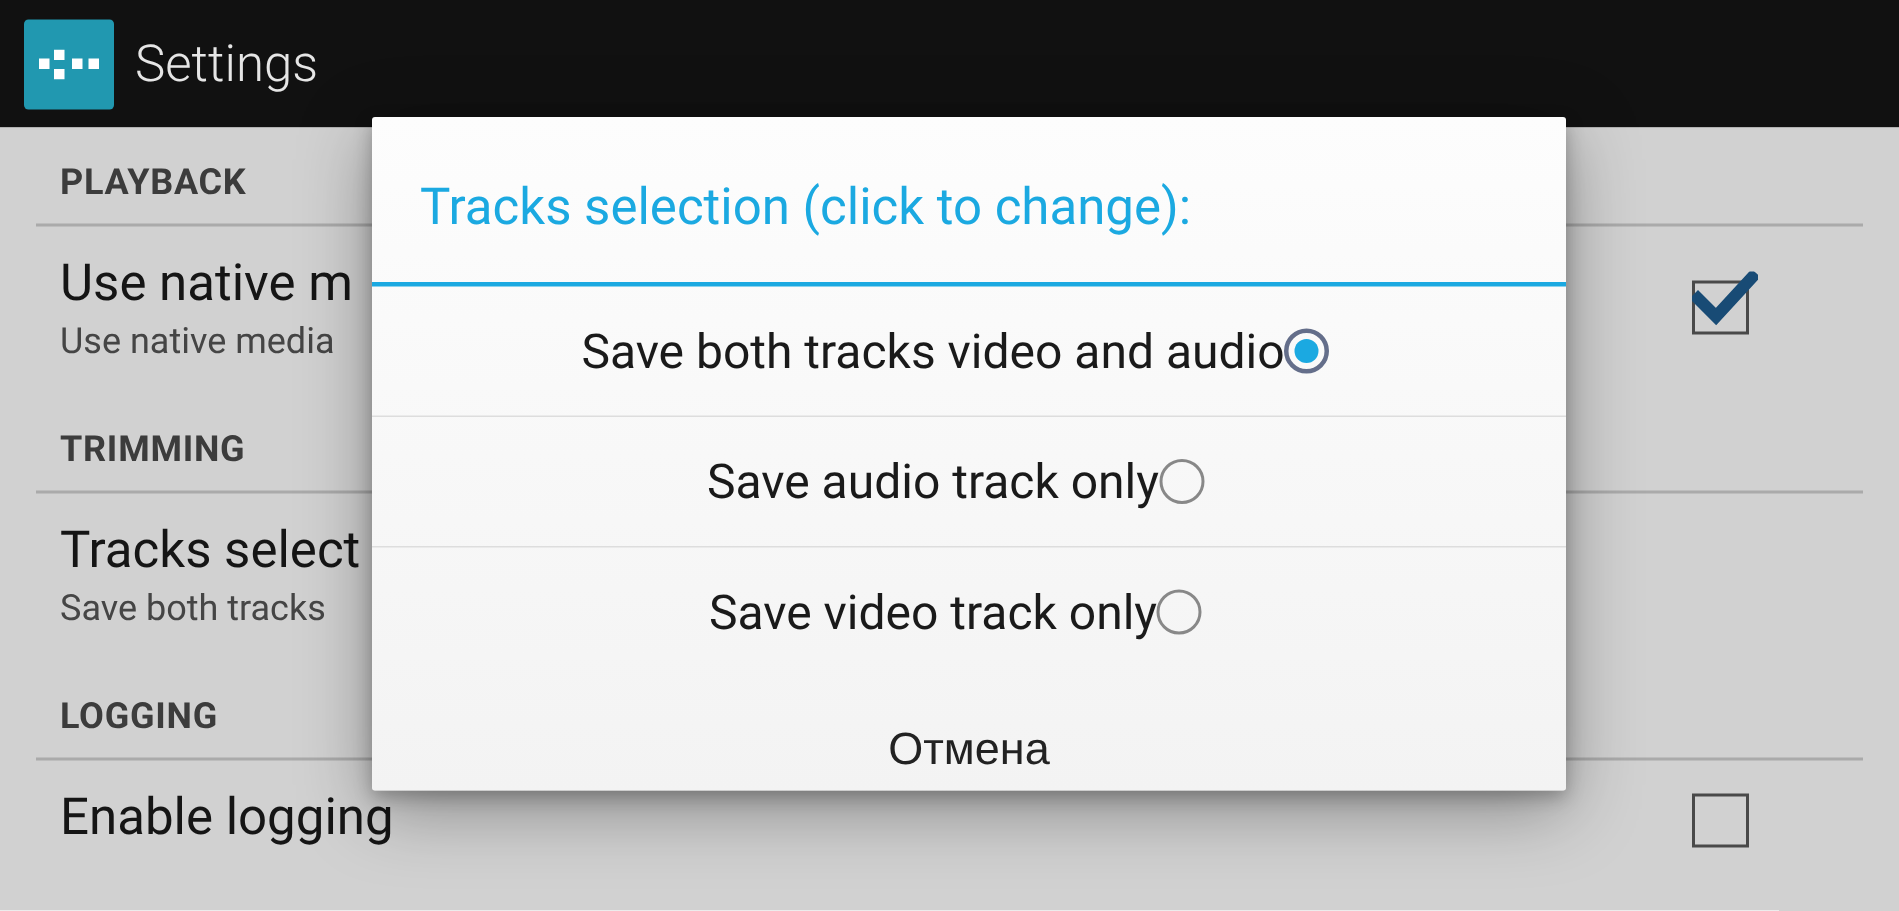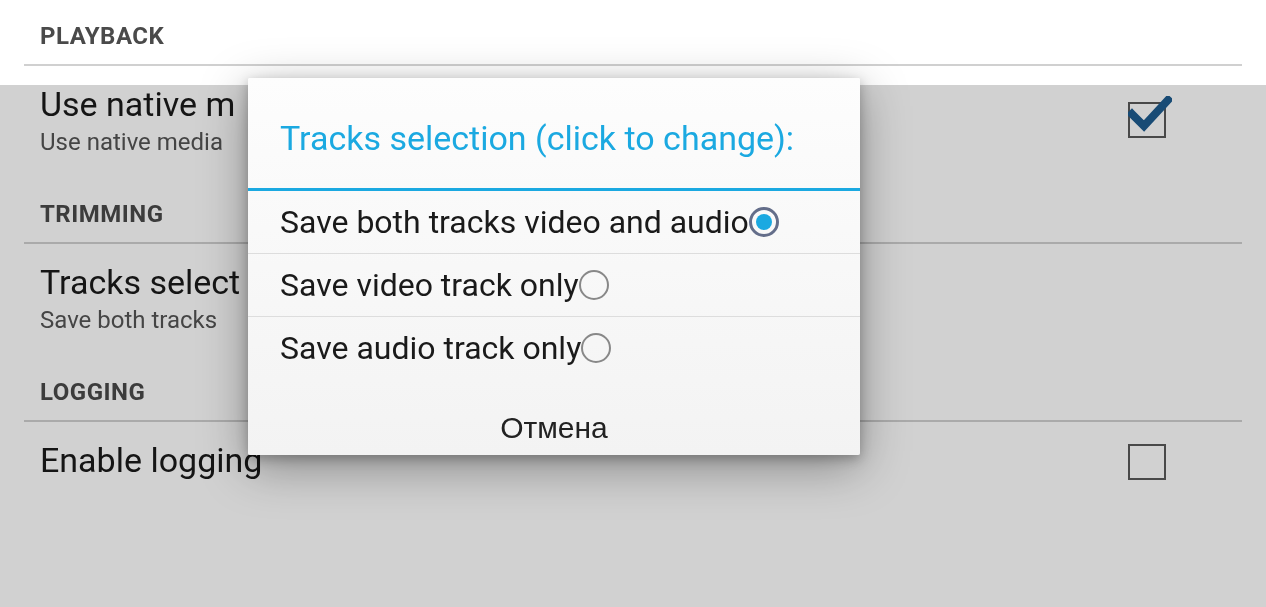--- a/index.html
+++ b/index.html
@@ -74,42 +74,42 @@
       top: 85px;
       background: rgba(0,0,0,0.18);
       pointer-events: none;
     }
 
     
     .dialog {
       position: absolute;
       top: 78px;
       left: 248px;
-      width: 612px;
+      width: 796px;
       background: linear-gradient(#fdfdfd, #f3f3f3);
       border-radius: 2px;
       box-shadow: 0 12px 48px rgba(0,0,0,0.35), 0 4px 12px rgba(0,0,0,0.25);
       overflow: hidden;
     }
     .dialog-title {
       padding: 40px 32px 30px;
       color: #1ba9e1;
       font-size: 34px;
       font-weight: 400;
     }
     .dialog-title-underline {
       height: 3px;
       background: #1ba9e1;
     }
     .dialog-options { }
     .option-item {
       display: flex;
       align-items: center;
-      justify-content: flex-start;
-      padding: 12px 32px;
+      justify-content: center;
+      padding: 24px 32px;
       border-bottom: 1px solid #ddd;
     }
     .option-item:last-child { border-bottom: none; }
     .option-label { font-size: 32px; color: #1a1a1a; }
     .radio {
       width: 30px; height: 30px;
       border: 2px solid #888;
       border-radius: 50%;
       display: flex; align-items: center; justify-content: center;
       margin-right: 18px;
@@ -133,20 +133,32 @@
       background: none;
       border: none;
       cursor: pointer;
       padding: 8px 24px;
     }
   </style>
 </head>
 <body>
 
 <div class="app-root">
+  <div class="header">
+    <div class="app-icon">
+      <svg width="40" height="20" viewBox="0 0 40 20">
+        <rect x="0" y="6" width="7" height="7" fill="#fff"></rect>
+        <rect x="10" y="0" width="7" height="7" fill="#fff"></rect>
+        <rect x="10" y="13" width="7" height="7" fill="#fff"></rect>
+        <rect x="22" y="6" width="7" height="7" fill="#fff"></rect>
+        <rect x="33" y="6" width="7" height="7" fill="#fff"></rect>
+      </svg>
+    </div>
+    <div class="header-title">Settings</div>
+  </div>
 
   <div class="settings">
     <div class="section-title">PLAYBACK</div>
     <div class="section-divider"></div>
     <div class="setting-item">
       <div class="setting-text">
         <div class="setting-primary">Use native m</div>
         <div class="setting-secondary">Use native media</div>
       </div>
       <div class="checkbox checked">
@@ -179,25 +191,25 @@
 
   <div class="dialog">
     <div class="dialog-title">Tracks selection (click to change):</div>
     <div class="dialog-title-underline"></div>
     <div class="dialog-options">
       <div class="option-item">
         <div class="option-label">Save both tracks video and audio</div>
         <div class="radio selected"></div>
       </div>
       <div class="option-item">
+        <div class="option-label">Save audio track only</div>
+        <div class="radio"></div>
+      </div>
+      <div class="option-item">
         <div class="option-label">Save video track only</div>
         <div class="radio"></div>
       </div>
-      <div class="option-item">
-        <div class="option-label">Save audio track only</div>
-        <div class="radio"></div>
-      </div>
     </div>
     <div class="dialog-footer">
       <button class="cancel-button">Отмена</button>
     </div>
   </div>
 </div>
 
 </body></html>

